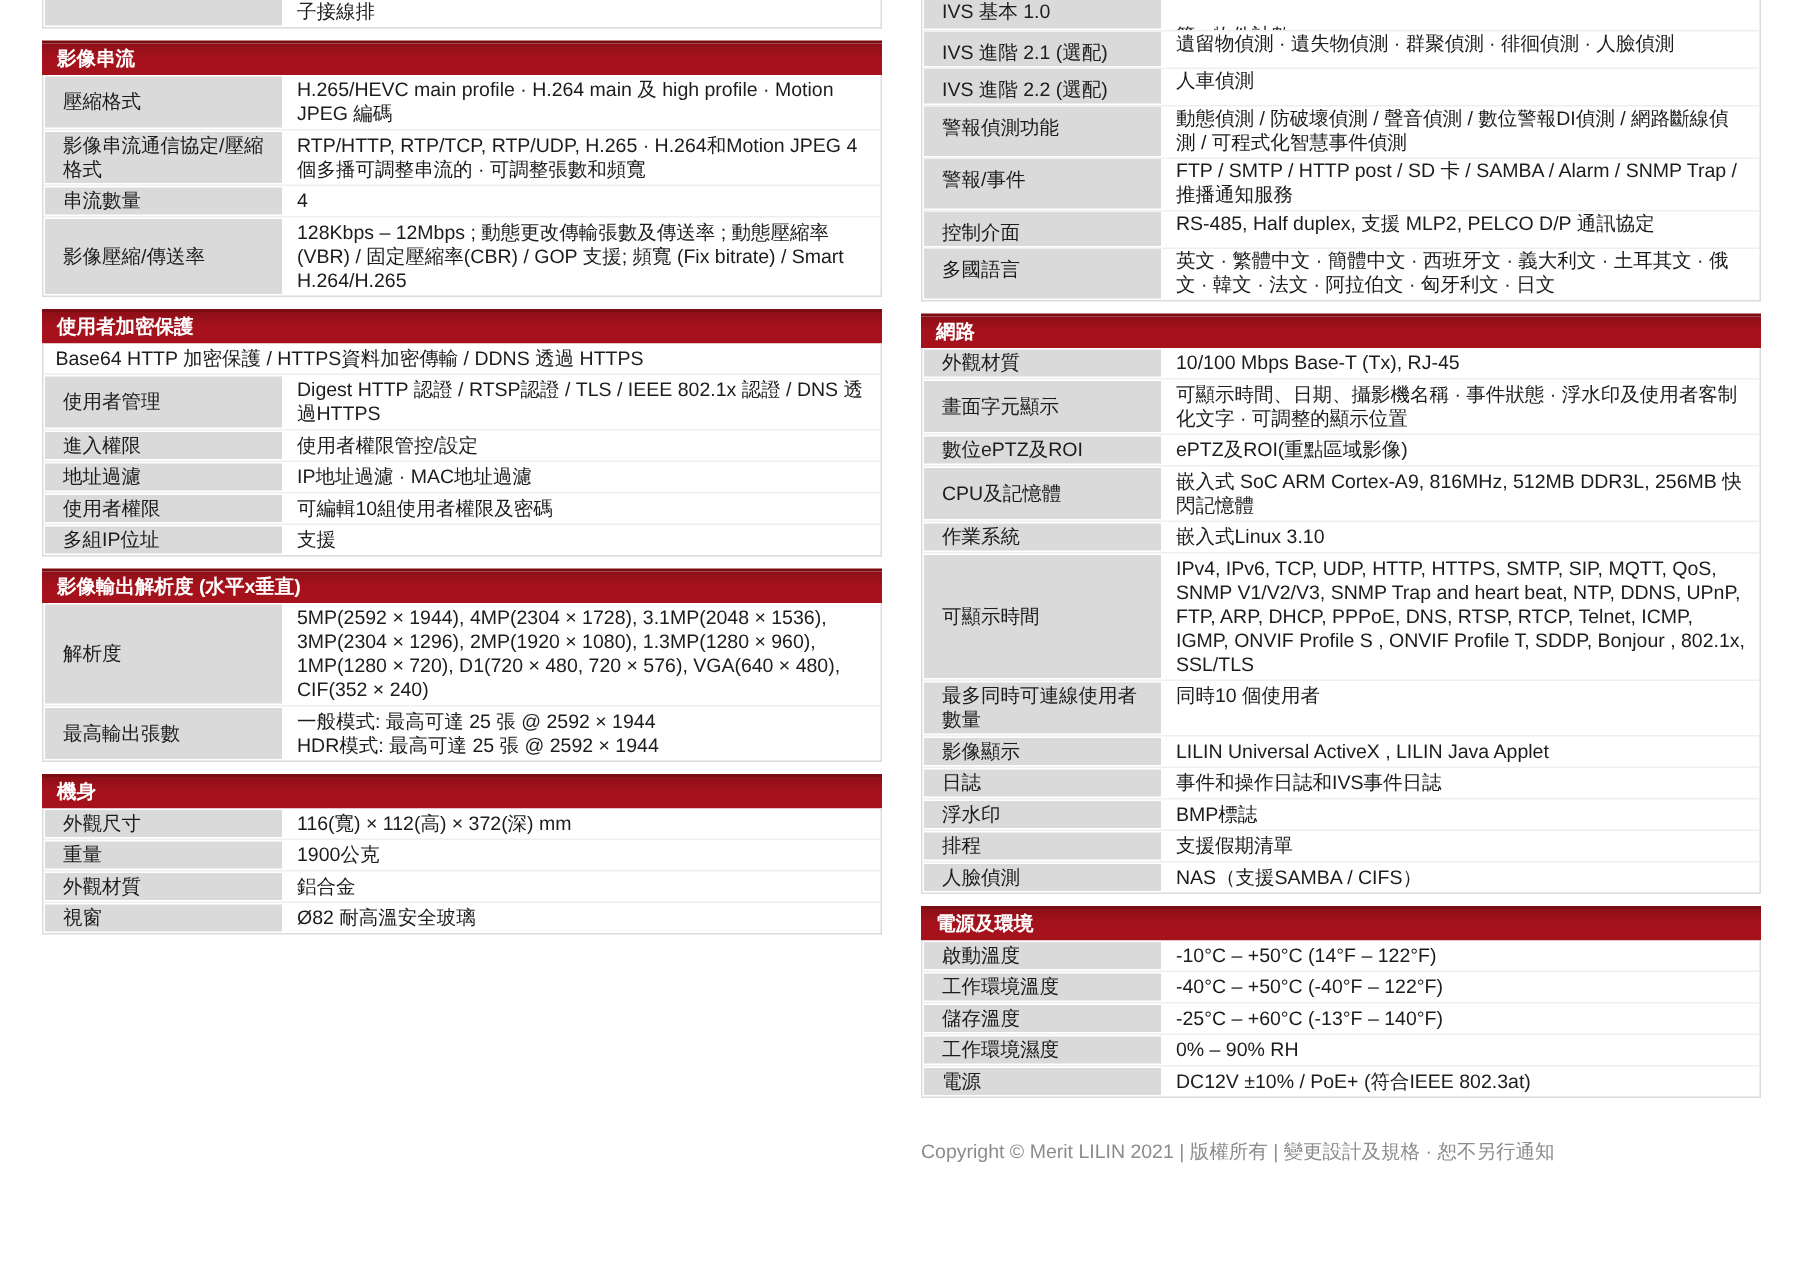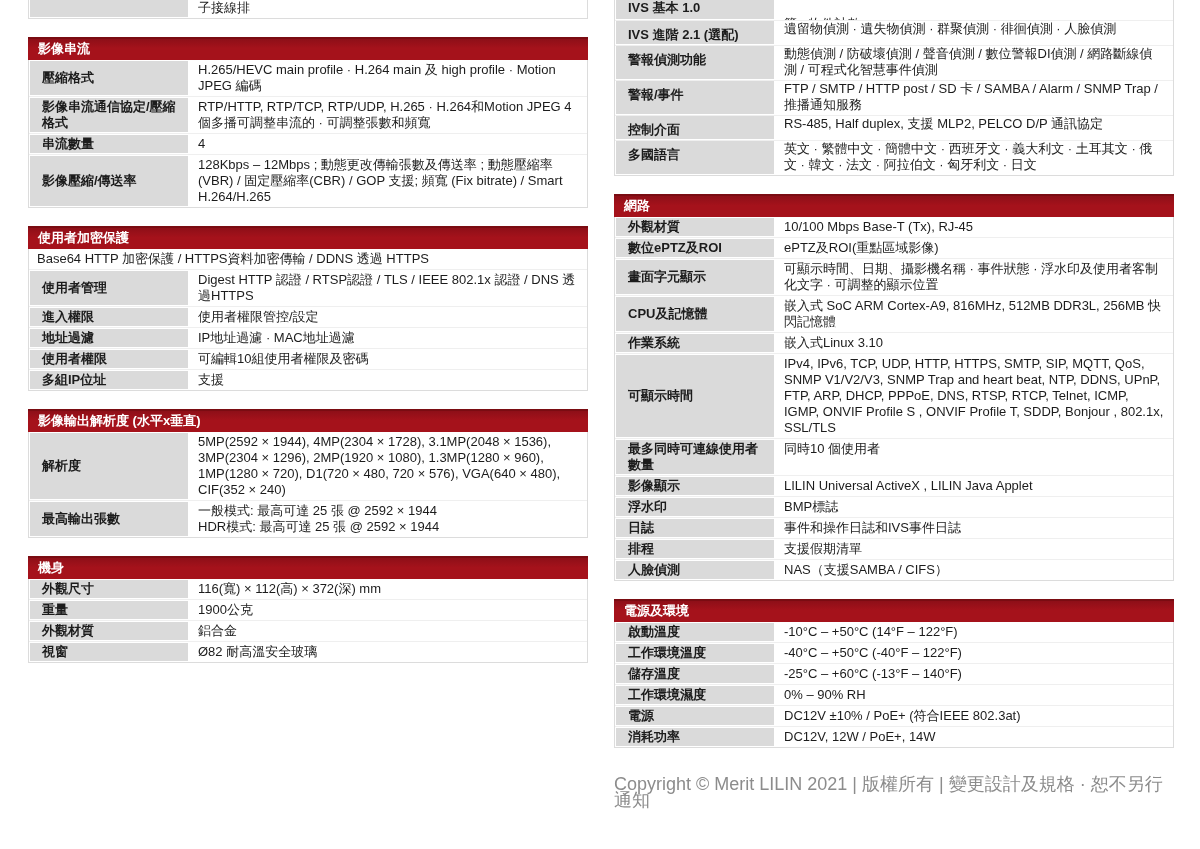--- a/index.html
+++ b/index.html
@@ -6,59 +6,59 @@
   .page{
     position:relative;width:1200px;height:849px;overflow:hidden;
     font-family:"Liberation Sans","DejaVu Sans",sans-serif;
     font-size:13px;line-height:16px;color:#1c1c1c;background:#ffffff;
   }
   .columns{display:flex;align-items:flex-start;}
   .col{width:560px;flex:0 0 560px;}
   .col.left{margin-left:28px;}
   .col.right{margin-left:26px;}
 
-  .spec-table{margin-bottom:18px;}
+  .spec-table{margin-bottom:8px;}
   .thead{
     background:linear-gradient(180deg,#8e0f18 0%,#a5121b 45%,#a5121b 100%);
     border-top:2px solid #7a0c12;
     color:#ffffff;font-weight:bold;
     padding:2px 10px 3px 10px;
   }
   .tbody{
     border:1px solid #dcdcdc;border-top:none;background:#ffffff;
   }
   .row{display:flex;align-items:stretch;}
   .row + .row{border-top:1px solid #efefef;}
   .lbl{
     flex:0 0 158px;box-sizing:border-box;
     background:#dadada;
     margin:1px 2px 1px 1px;
     padding:1px 9px 1px 12px;
-    display:flex;align-items:center;font-weight:bold;
+    display:flex;align-items:center;
   }
   .val{
     flex:1;box-sizing:border-box;
     padding:2px 8px 2px 8px;
     white-space:pre-line;
   }
 
   
   .cut .tbody{border-top:none;}
   .cut .row{overflow:hidden;}
   .cut .row .lbl{align-items:flex-start;margin-top:0;padding-top:6px;}
   .cut .row .val{padding-top:0;}
   .cut-left .row{height:18px;}
   .cut-right .row-first{height:20px;overflow:hidden;}
   .cut-right .row-first .lbl{align-items:flex-start;margin-top:0;padding-top:0;}
   .cut-right .row-first .val{padding-top:16px;}
 
   .copyright{
     margin-top:28px;
     color:#8c8c8c;
-    font-size:18px;
+    font-size:13px;
   }
 </style>
 </head>
 <body>
 
 <div class="page">
   <div class="columns">
 
     <div class="col left">
 
@@ -166,20 +166,24 @@
         <div class="tbody">
           <div class="row row-first">
             <div class="lbl">IVS 基本 1.0</div>
             <div class="val">籬 · 物件計數</div>
           </div>
           <div class="row">
             <div class="lbl">IVS 進階 2.1 (選配)</div>
             <div class="val">遺留物偵測 · 遺失物偵測 · 群聚偵測 · 徘徊偵測 · 人臉偵測</div>
           </div>
           <div class="row">
+            <div class="lbl">IVS 進階 2.2 (選配)</div>
+            <div class="val">人車偵測</div>
+          </div>
+          <div class="row">
             <div class="lbl">警報偵測功能</div>
             <div class="val">動態偵測 / 防破壞偵測 / 聲音偵測 / 數位警報DI偵測 / 網路斷線偵測 / 可程式化智慧事件偵測</div>
           </div>
           <div class="row">
             <div class="lbl">警報/事件</div>
             <div class="val">FTP / SMTP / HTTP post / SD 卡 / SAMBA / Alarm / SNMP Trap / 推播通知服務</div>
           </div>
           <div class="row">
             <div class="lbl">控制介面</div>
             <div class="val">RS-485, Half duplex, 支援 MLP2, PELCO D/P 通訊協定</div>
@@ -192,56 +196,56 @@
       </div>
 
       <div class="spec-table">
         <div class="thead">網路</div>
         <div class="tbody">
           <div class="row">
             <div class="lbl">外觀材質</div>
             <div class="val">10/100 Mbps Base-T (Tx), RJ-45</div>
           </div>
           <div class="row">
+            <div class="lbl">畫面字元顯示</div>
+            <div class="val">可顯示時間、日期、攝影機名稱 · 事件狀態 · 浮水印及使用者客制化文字 · 可調整的顯示位置</div>
+          </div>
+          <div class="row">
             <div class="lbl">數位ePTZ及ROI</div>
             <div class="val">ePTZ及ROI(重點區域影像)</div>
           </div>
           <div class="row">
-            <div class="lbl">畫面字元顯示</div>
-            <div class="val">可顯示時間、日期、攝影機名稱 · 事件狀態 · 浮水印及使用者客制化文字 · 可調整的顯示位置</div>
-          </div>
-          <div class="row">
             <div class="lbl">CPU及記憶體</div>
             <div class="val">嵌入式 SoC ARM Cortex-A9, 816MHz, 512MB DDR3L, 256MB 快閃記憶體</div>
           </div>
           <div class="row">
             <div class="lbl">作業系統</div>
             <div class="val">嵌入式Linux 3.10</div>
           </div>
           <div class="row">
             <div class="lbl">可顯示時間</div>
             <div class="val">IPv4, IPv6, TCP, UDP, HTTP, HTTPS, SMTP, SIP, MQTT, QoS, SNMP V1/V2/V3, SNMP Trap and heart beat, NTP, DDNS, UPnP, FTP, ARP, DHCP, PPPoE, DNS, RTSP, RTCP, Telnet, ICMP, IGMP, ONVIF Profile S , ONVIF Profile T, SDDP, Bonjour , 802.1x, SSL/TLS</div>
           </div>
           <div class="row">
             <div class="lbl">最多同時可連線使用者數量</div>
             <div class="val">同時10 個使用者</div>
           </div>
           <div class="row">
             <div class="lbl">影像顯示</div>
             <div class="val">LILIN Universal ActiveX , LILIN Java Applet</div>
           </div>
           <div class="row">
+            <div class="lbl">日誌</div>
+            <div class="val">事件和操作日誌和IVS事件日誌</div>
+          </div>
+          <div class="row">
             <div class="lbl">浮水印</div>
             <div class="val">BMP標誌</div>
           </div>
           <div class="row">
-            <div class="lbl">日誌</div>
-            <div class="val">事件和操作日誌和IVS事件日誌</div>
-          </div>
-          <div class="row">
             <div class="lbl">排程</div>
             <div class="val">支援假期清單</div>
           </div>
           <div class="row">
             <div class="lbl">人臉偵測</div>
             <div class="val">NAS（支援SAMBA / CIFS）</div>
           </div>
         </div>
       </div>
 
@@ -261,24 +265,20 @@
             <div class="val">-25°C – +60°C (-13°F – 140°F)</div>
           </div>
           <div class="row">
             <div class="lbl">工作環境濕度</div>
             <div class="val">0% – 90% RH</div>
           </div>
           <div class="row">
             <div class="lbl">電源</div>
             <div class="val">DC12V ±10% / PoE+ (符合IEEE 802.3at)</div>
           </div>
-          <div class="row">
-            <div class="lbl">消耗功率</div>
-            <div class="val">DC12V, 12W / PoE+, 14W</div>
-          </div>
         </div>
       </div>
 
       <div class="copyright">Copyright © Merit LILIN 2021 | 版權所有 | 變更設計及規格 · 恕不另行通知</div>
     </div>
 
   </div>
 </div>
 
 </body></html>

